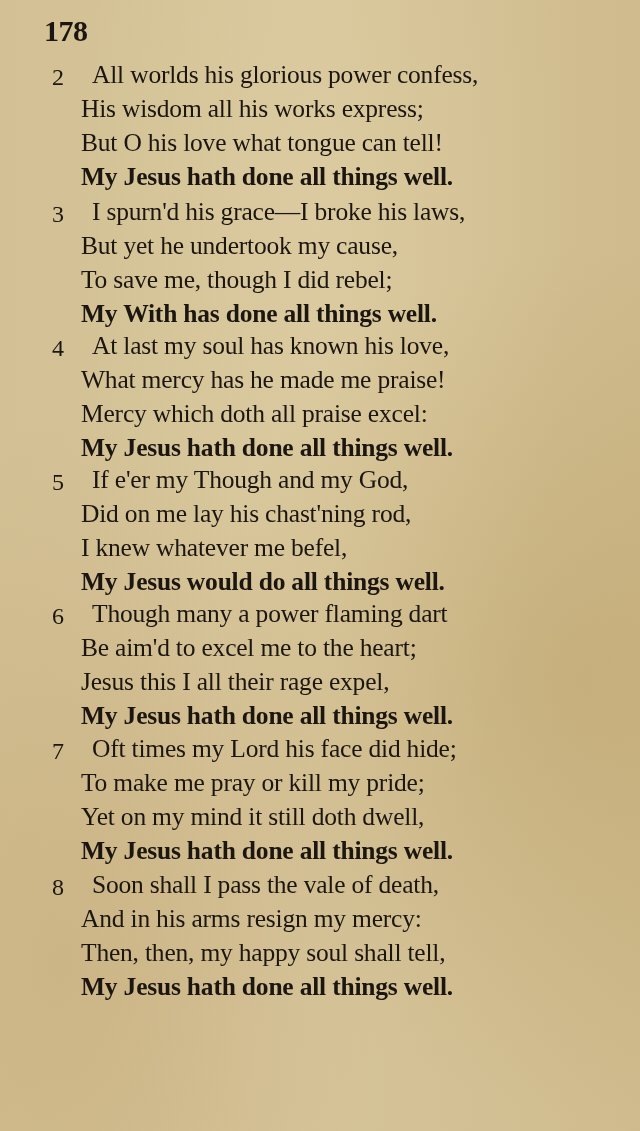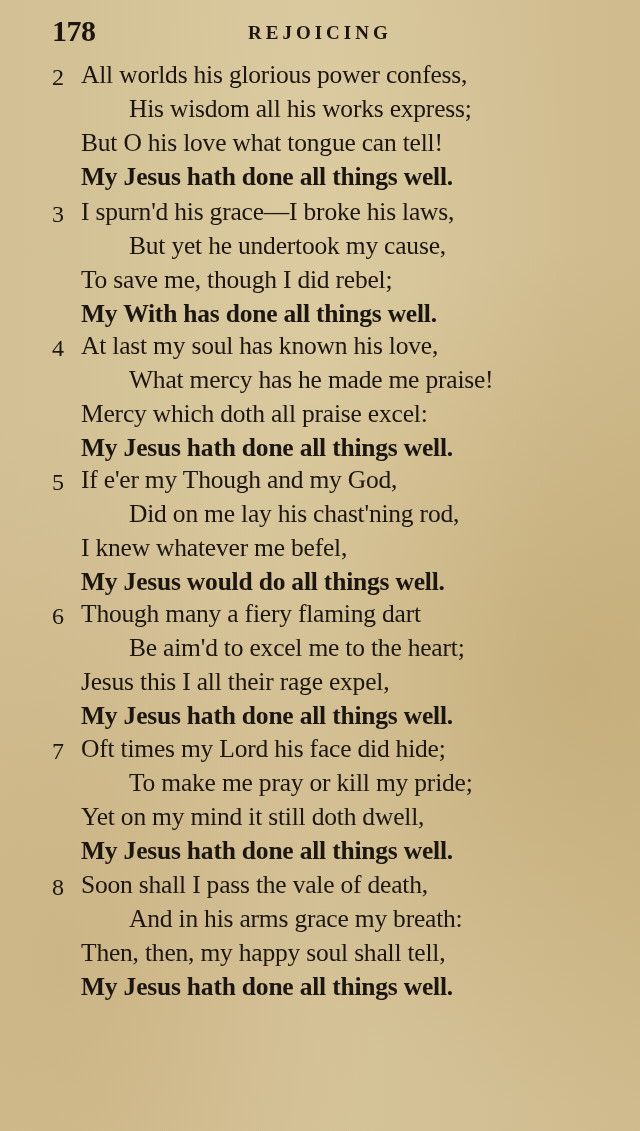--- a/index.html
+++ b/index.html
@@ -9,42 +9,41 @@
     background-image:
       radial-gradient(ellipse at 90% 60%, rgba(180,150,90,0.35), transparent 45%),
       radial-gradient(ellipse at 10% 85%, rgba(185,150,95,0.3), transparent 40%),
       radial-gradient(ellipse at 50% 20%, rgba(230,215,170,0.35), transparent 55%),
       linear-gradient(90deg, rgba(200,180,130,0.2), rgba(215,200,155,0.1) 50%, rgba(190,165,110,0.3));
     font-family: "Liberation Serif", "DejaVu Serif", serif;
     color: #1c1610;
     position: relative;
   }
   .page { position: absolute; left: 0; top: 0; width: 640px; height: 1131px; }
-  .header { position: absolute; top: 14px; left: 52px; width: 520px; height: 40px; }
+  .header { position: absolute; top: 14px; left: 44px; width: 520px; height: 40px; }
   .page-num { position: absolute; left: 0; top: 0; font-size: 30px; font-weight: bold; letter-spacing: -0.5px; }
   .running-title {
     position: absolute; left: 196px; top: 8px;
     font-size: 19px; font-weight: bold; letter-spacing: 4px;
   }
   .stanza { position: absolute; left: 52px; width: 520px; }
   .stanza-num { position: absolute; left: 0; top: 0; font-size: 24px; }
   .line { position: absolute; left: 29px; font-size: 25.5px; white-space: nowrap; line-height: 30px; letter-spacing: -0.2px; }
-  .line.l0 { top: -4px; left: 29px; }
-  .line.l1 { top: 30px; left: 29px; margin-left: 48px; }
+  .line.l0 { top: -4px; left: 40px; }
+  .line.l1 { top: 30px; left: 29px; }
   .line.l2 { top: 64px; left: 29px; }
   .line.l3 { top: 98px; left: 29px; font-weight: bold; }
 </style>
 </head>
 <body>
 
 <div class="page">
 
   <div class="header">
     <span class="page-num">178</span>
-    <span class="running-title">REJOICING</span>
   </div>
 
   <div class="stanza" style="top:64px">
     <span class="stanza-num">2</span>
     <span class="line l0">All worlds his glorious power confess,</span>
     <span class="line l1">His wisdom all his works express;</span>
     <span class="line l2">But O his love what tongue can tell!</span>
     <span class="line l3">My Jesus hath done all things well.</span>
   </div>
 
@@ -67,35 +66,35 @@
   <div class="stanza" style="top:469px">
     <span class="stanza-num">5</span>
     <span class="line l0">If e'er my Though and my God,</span>
     <span class="line l1">Did on me lay his chast'ning rod,</span>
     <span class="line l2">I knew whatever me befel,</span>
     <span class="line l3">My Jesus would do all things well.</span>
   </div>
 
   <div class="stanza" style="top:603px">
     <span class="stanza-num">6</span>
-    <span class="line l0">Though many a fiery flaming dart</span>
+    <span class="line l0">Though many a power flaming dart</span>
     <span class="line l1">Be aim'd to excel me to the heart;</span>
     <span class="line l2">Jesus this I all their rage expel,</span>
     <span class="line l3">My Jesus hath done all things well.</span>
   </div>
 
   <div class="stanza" style="top:738px">
     <span class="stanza-num">7</span>
     <span class="line l0">Oft times my Lord his face did hide;</span>
     <span class="line l1">To make me pray or kill my pride;</span>
     <span class="line l2">Yet on my mind it still doth dwell,</span>
     <span class="line l3">My Jesus hath done all things well.</span>
   </div>
 
   <div class="stanza" style="top:874px">
     <span class="stanza-num">8</span>
     <span class="line l0">Soon shall I pass the vale of death,</span>
-    <span class="line l1">And in his arms grace my breath:</span>
+    <span class="line l1">And in his arms resign my mercy:</span>
     <span class="line l2">Then, then, my happy soul shall tell,</span>
     <span class="line l3">My Jesus hath done all things well.</span>
   </div>
 
 </div>
 
 </body></html>

